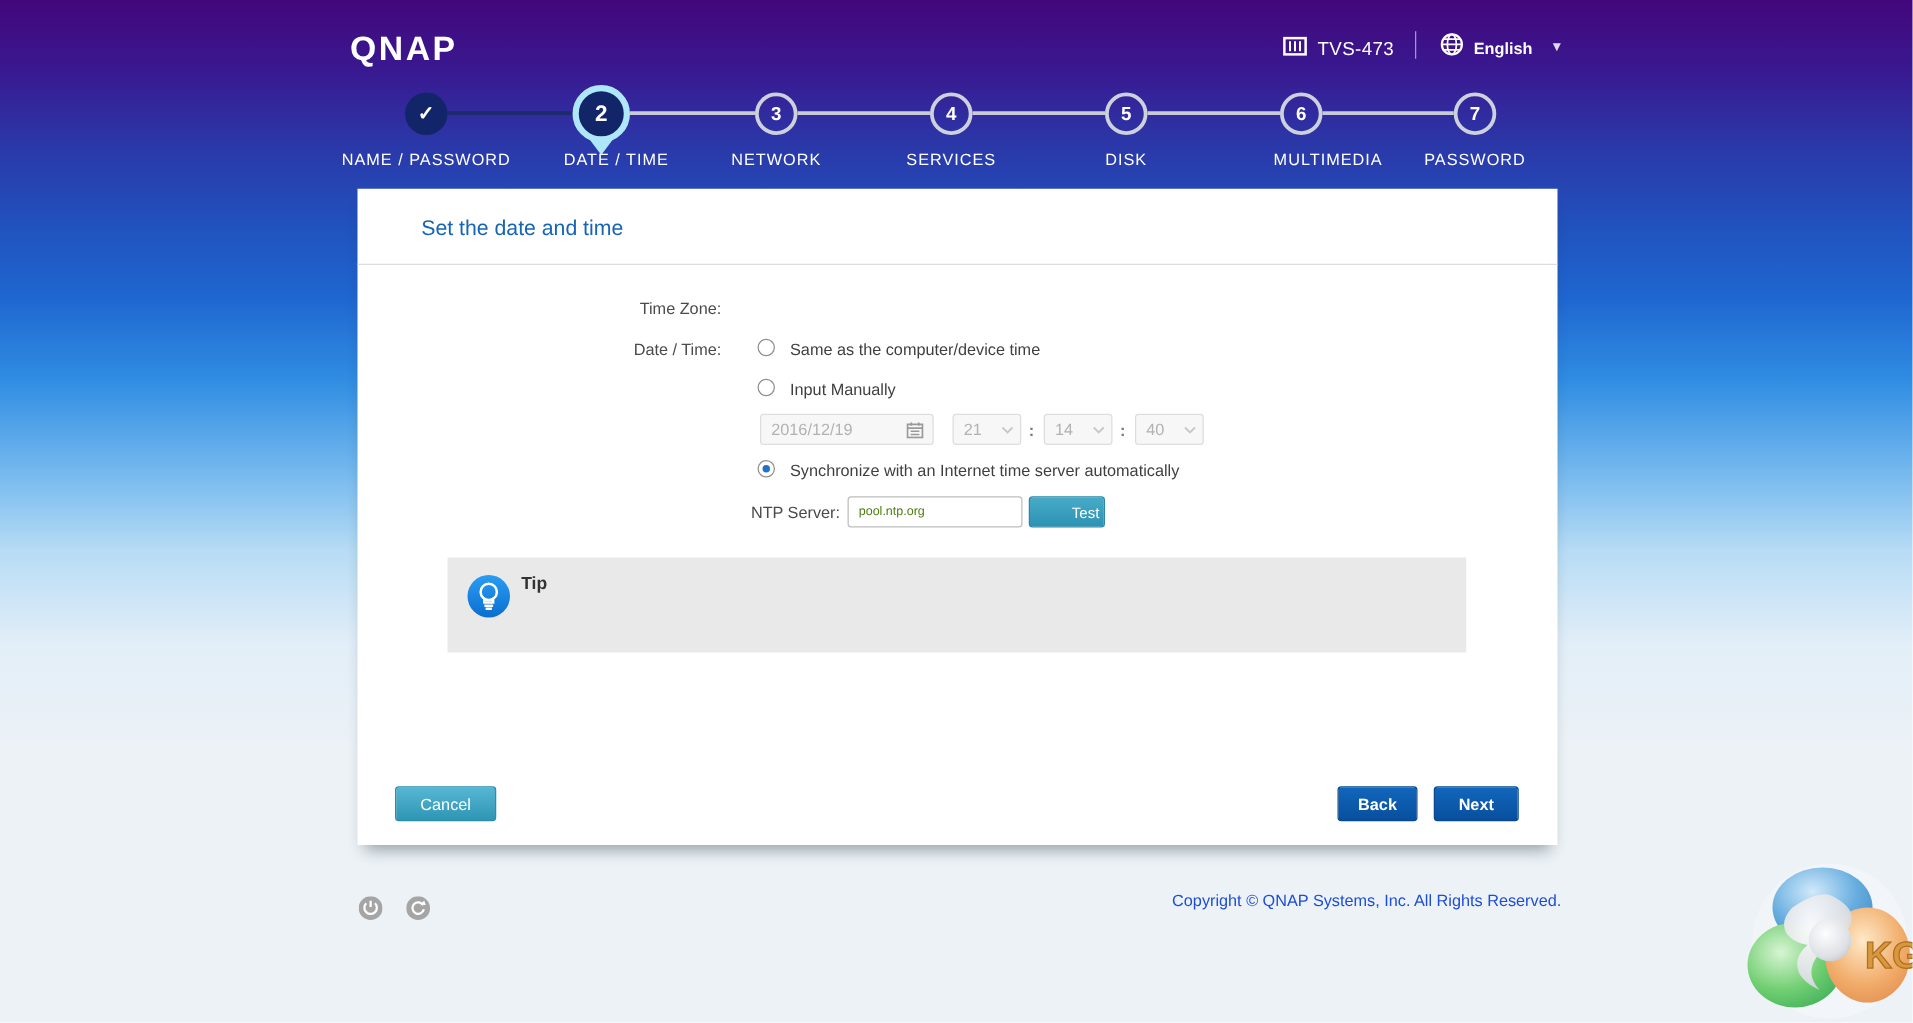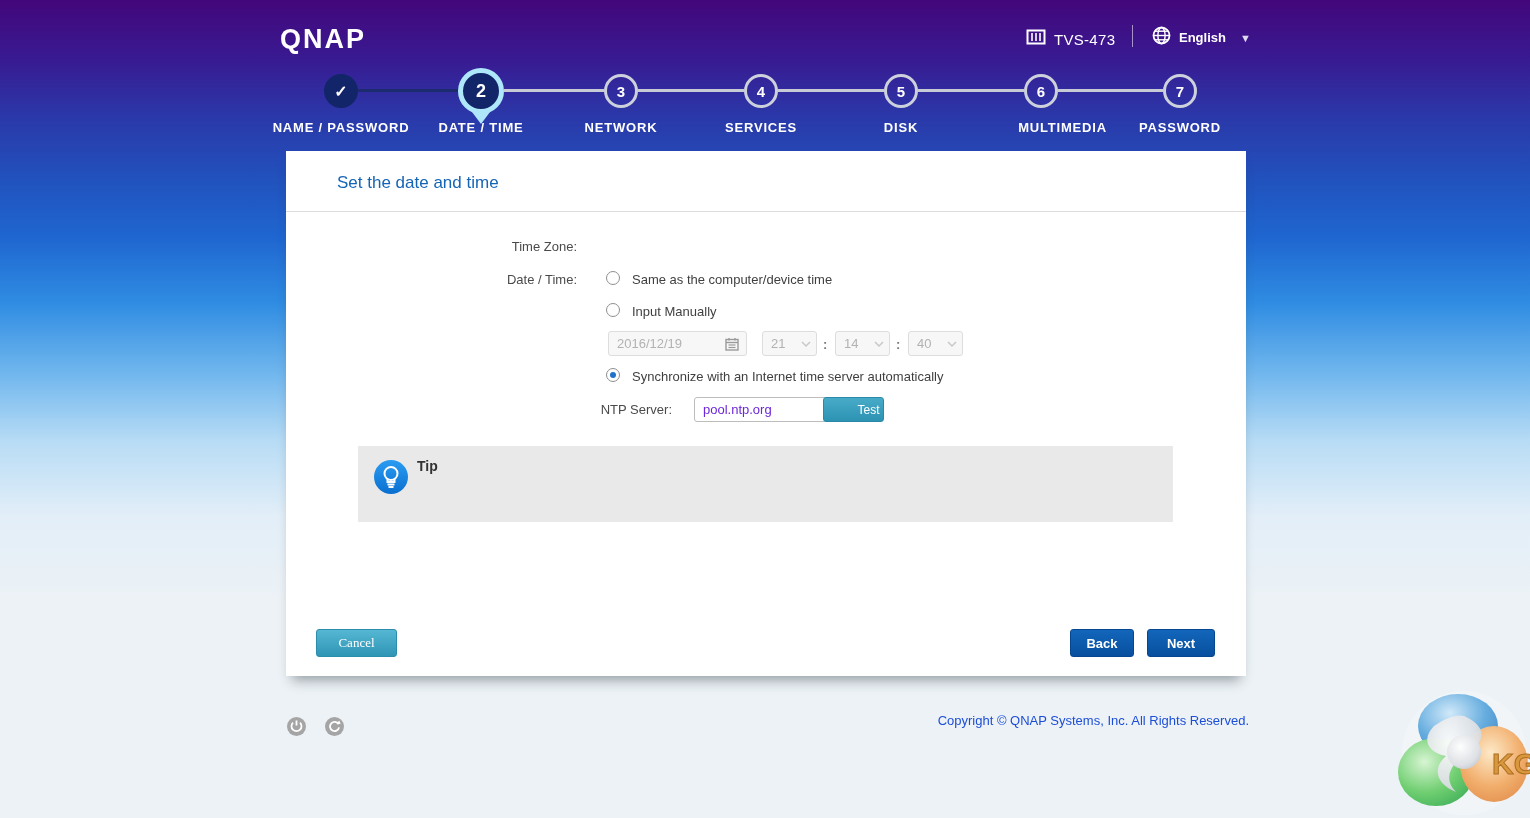--- a/index.html
+++ b/index.html
@@ -41,21 +41,21 @@
     display:flex; align-items:center; justify-content:center;
     color:#fff; font-weight:bold; font-size:18px;
   }
   .step-active-pointer {
     position:absolute; left:16px; top:46px; width:0; height:0;
     border-left:9px solid transparent; border-right:9px solid transparent;
     border-top:12px solid #aee7fa;
   }
   .step-label {
     position:absolute; top:120px; transform:translateX(-50%);
-    color:#fff; font-weight:bold; font-size:13px; letter-spacing:0.8px; white-space:nowrap;
+    color:#fff; font-weight:normal; font-size:13px; letter-spacing:0.8px; white-space:nowrap;
   }
 
   
   .card {
     left:286px; top:151px; width:960px; height:525px; background:#fff;
     box-shadow:0 10px 12px -6px rgba(40,50,60,0.45);
   }
   .card-title { position:absolute; left:51px; top:22px; color:#1565b6; font-size:17px; }
   .card-divider { position:absolute; left:0; top:60px; width:960px; border-bottom:1px solid #dcdcdc; }
 
@@ -68,31 +68,31 @@
   .sel svg { position:absolute; right:5px; top:8px; }
   .sel.disabled { background:#f7f7f7; border-color:#dddddd; color:#b2b2b2; cursor:default; }
   .colon { position:absolute; font-size:13px; color:#7a7a7a; font-weight:bold; }
 
   .radio { position:absolute; width:14px; height:14px; border:1px solid #8f8f8f; border-radius:50%; background:#fff; cursor:pointer; }
   .radio.checked::after { content:""; position:absolute; left:3px; top:3px; width:6px; height:6px; border-radius:50%; background:#2272cc; }
   .radio-label { position:absolute; font-size:13px; color:#3f3f3f; cursor:default; }
 
   .text-input {
     position:absolute; height:25px; border:1px solid #bdbdbd; border-radius:3px;
-    font-size:13px; color:#6d28d9; padding:0 8px; font-family:"Liberation Sans", sans-serif;margin-left:16px;
+    font-size:10px; color:#4d7c0f; padding:0 8px; font-family:"Liberation Sans", sans-serif;
   }
   .date-field {
     position:absolute; height:25px; background:#f7f7f7; border:1px solid #dddddd; border-radius:3px;
     font-size:13px; color:#b2b2b2; display:flex; align-items:center; padding:4px 8px;
   }
   .date-field svg { position:absolute; right:7px; top:5px; }
 
   .btn { position:absolute; display:flex; align-items:center; justify-content:center; color:#fff; font-size:13px; border-radius:3px; cursor:pointer; }
   .btn-test { background:linear-gradient(#47abc8,#2d93b3); border:1px solid #2a89a8; font-size:12px;padding-left:30px; }
-  .btn-teal { background:linear-gradient(#55b7d3,#2f95b5); border:1px solid #2b8cab;font-family:Liberation Serif, serif; }
+  .btn-teal { background:linear-gradient(#55b7d3,#2f95b5); border:1px solid #2b8cab; }
   .btn-blue { background:linear-gradient(#1266bb,#084f9e); border:1px solid #06478f; font-weight:bold; }
 
   .tip-box { position:absolute; left:72px; top:295px; width:815px; height:76px; background:#e9e9e9; }
   .tip-icon { position:absolute; left:15px; top:13px; }
   .tip-title { position:absolute; left:59px; top:12px; font-size:14px; font-weight:bold; color:#333; }
   .tip-text { position:absolute; left:59px; top:30px; width:720px; font-size:13px; color:#333; line-height:15px; }
 
   
   .foot-icon { cursor:pointer; }
   .copyright { top:713px; right:281px; font-size:13px; color:#1d4ed8; }
@@ -141,21 +141,21 @@
 
 <div class="step-circle done" style="left:324px;">
   <span>✓</span>
 </div>
 <div class="step-label" style="left:341px;">NAME / PASSWORD</div>
 
 <div class="step-active-wrap" style="left:456px;">
   <div class="step-active-circle">2</div>
   <div class="step-active-pointer"></div>
 </div>
-<div class="step-label" style="left:481px;">DATE / TIME</div>
+<div class="step-label" style="left:493px;">DATE / TIME</div>
 
 <div class="step-circle upcoming" style="left:604px;">3</div>
 <div class="step-label" style="left:621px;">NETWORK</div>
 
 <div class="step-circle upcoming" style="left:744px;">4</div>
 <div class="step-label" style="left:761px;">SERVICES</div>
 
 <div class="step-circle upcoming" style="left:884px;">5</div>
 <div class="step-label" style="left:901px;">DISK</div>
 

